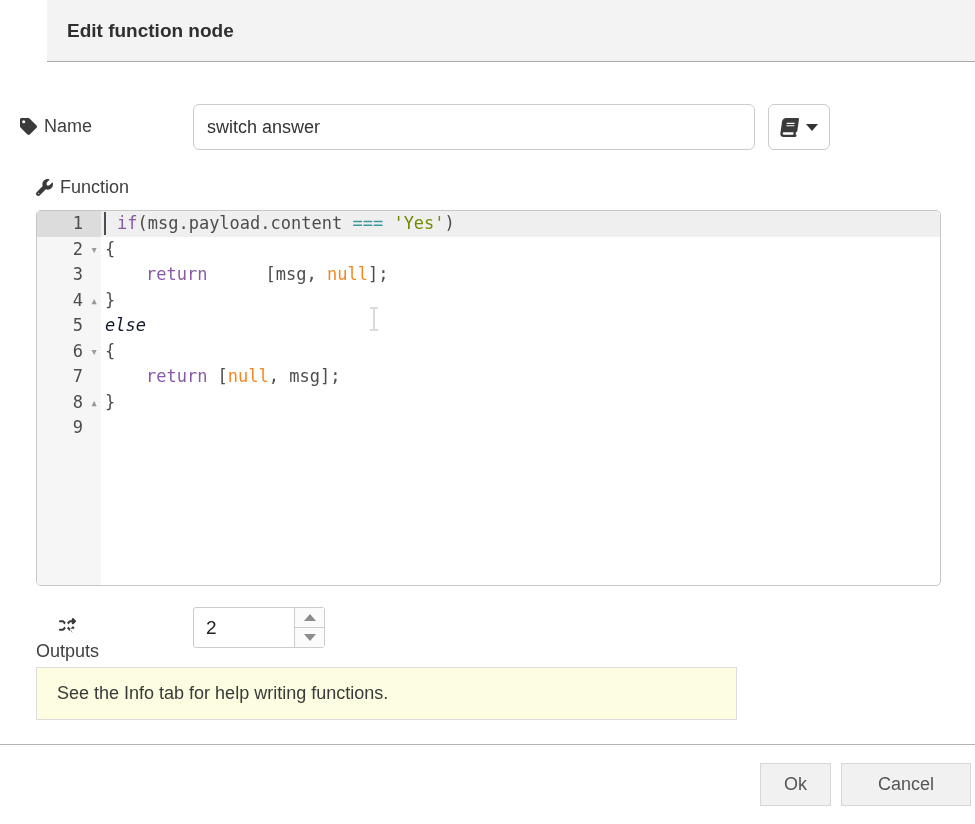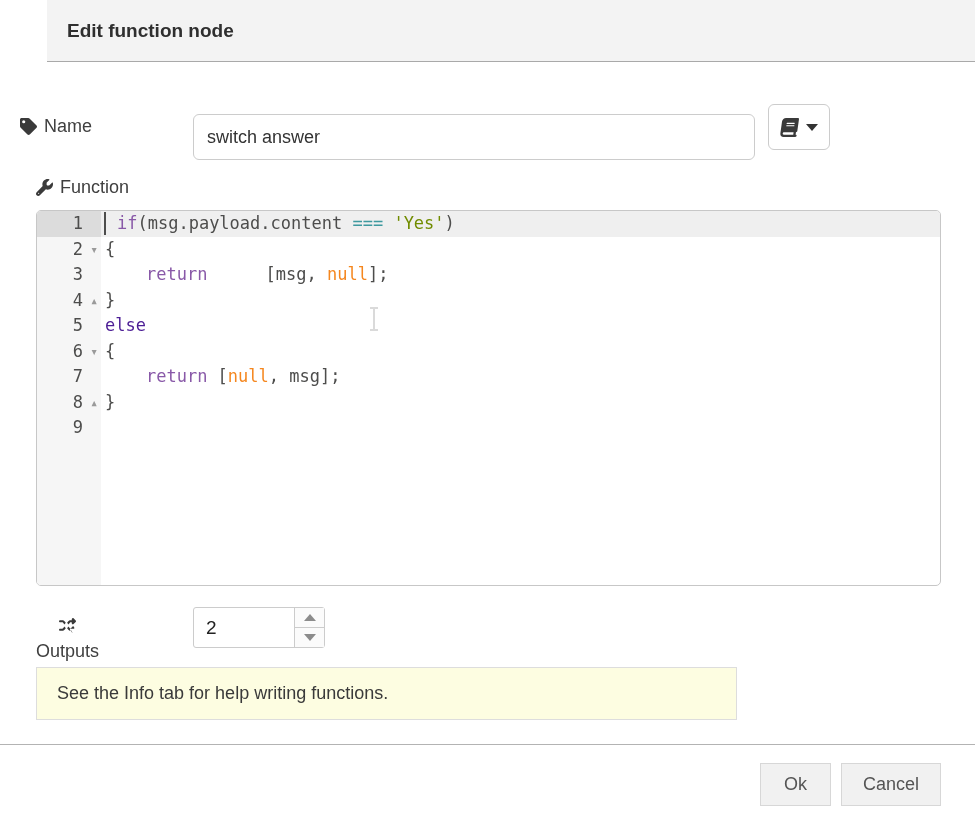--- a/index.html
+++ b/index.html
@@ -14,21 +14,21 @@
   .dlg-title { font-size:19px; font-weight:bold; color:#2f2f2f; }
 
   
   .field-label { position:absolute; display:flex; align-items:center; gap:7px;
     font-size:18px; color:#3f3f3f; }
   .field-label svg { flex:0 0 auto; }
   .icon { color:#3a3a3a; }
 
   
   .lbl-name { left:20px; top:116px; }
-  .name-input { position:absolute; left:193px; top:114px; width:562px; height:46px;
+  .name-input { position:absolute; left:193px; top:104px; width:562px; height:46px;
     border:1px solid #ccc; border-radius:6px; padding:0 13px; font-size:18px;
     color:#333; font-family:"Liberation Sans",sans-serif; background:#fff; outline:none; }
   .library-btn { position:absolute; left:768px; top:104px; width:62px; height:46px;
     background:#fff; border:1px solid #ccc; border-radius:6px; display:flex;
     align-items:center; justify-content:center; gap:7px; cursor:pointer; }
 
   
   .lbl-func { left:36px; top:177px; }
 
   
@@ -72,21 +72,21 @@
     background:var(--tip-bg,#fdfde1); border:1px solid #ddd; display:flex;
     align-items:center; padding-left:20px; font-size:18px; color:#3a3a3a; }
 
   
   .footer-line { position:absolute; left:0; top:744px; width:975px; height:0;
     border-top:1px solid #b3b3b3; }
   .dlg-btn { position:absolute; top:763px; height:43px; background:#f1f1f1;
     border:1px solid #d7d7d7; border-radius:0; font-size:18px; color:#555;
     font-family:"Liberation Sans",sans-serif; cursor:pointer; }
   .btn-ok { left:760px; width:71px; }
-  .btn-cancel { left:841px; width:100px; }
+  .btn-cancel { left:841px; width:130px; }
 
   .caret-down { width:0; height:0; border-left:6px solid transparent;
     border-right:6px solid transparent; border-top:7px solid #333; }
 </style>
 </head>
 <body>
 
 <div class="dialog">
 
   <div class="dlg-header">
@@ -124,21 +124,21 @@
         <div class="ed-gutter-cell"><span>6</span><span class="fold">▾</span></div>
         <div class="ed-gutter-cell"><span>7</span></div>
         <div class="ed-gutter-cell"><span>8</span><span class="fold">▴</span></div>
         <div class="ed-gutter-cell"><span>9</span></div>
       </div>
     <div class="code-col">
         <div class="ed-code-row active"><span style="color: rgb(137, 89, 168); margin-left: 12px;">if</span><span style="color: rgb(77, 77, 76);">(msg.payload.content </span><span style="color: rgb(62, 153, 159);">===</span><span style="color: rgb(77, 77, 76);"> </span><span style="color: rgb(113, 140, 0);">'Yes'</span><span style="color: rgb(77, 77, 76);">)</span></div>
         <div class="ed-code-row"><span style="color: rgb(77, 77, 76);">{</span></div>
         <div class="ed-code-row"><span style="color: rgb(77, 77, 76);">    </span><span style="color: rgb(137, 89, 168);">return</span><span style="color: rgb(77, 77, 76); margin-left: 48px;"> [msg, </span><span style="color: rgb(245, 135, 31);">null</span><span style="color: rgb(77, 77, 76);">];</span></div>
         <div class="ed-code-row"><span style="color: rgb(77, 77, 76);">}</span></div>
-        <div class="ed-code-row"><span style="color: #4c1d95;">else</span></div>
+        <div class="ed-code-row"><span style="color: #0f172a; font-style: italic;">else</span></div>
         <div class="ed-code-row"><span style="color: rgb(77, 77, 76);">{</span></div>
         <div class="ed-code-row"><span style="color: rgb(77, 77, 76);">    </span><span style="color: rgb(137, 89, 168);">return</span><span style="color: rgb(77, 77, 76);"> [</span><span style="color: rgb(245, 135, 31);">null</span><span style="color: rgb(77, 77, 76);">, msg];</span></div>
         <div class="ed-code-row"><span style="color: rgb(77, 77, 76);">}</span></div>
         <div class="ed-code-row"></div>
       </div>
     <div class="ace-cursor"></div>
     <div class="ibeam">
         <div class="bar-b"></div>
       </div>
   </div>

